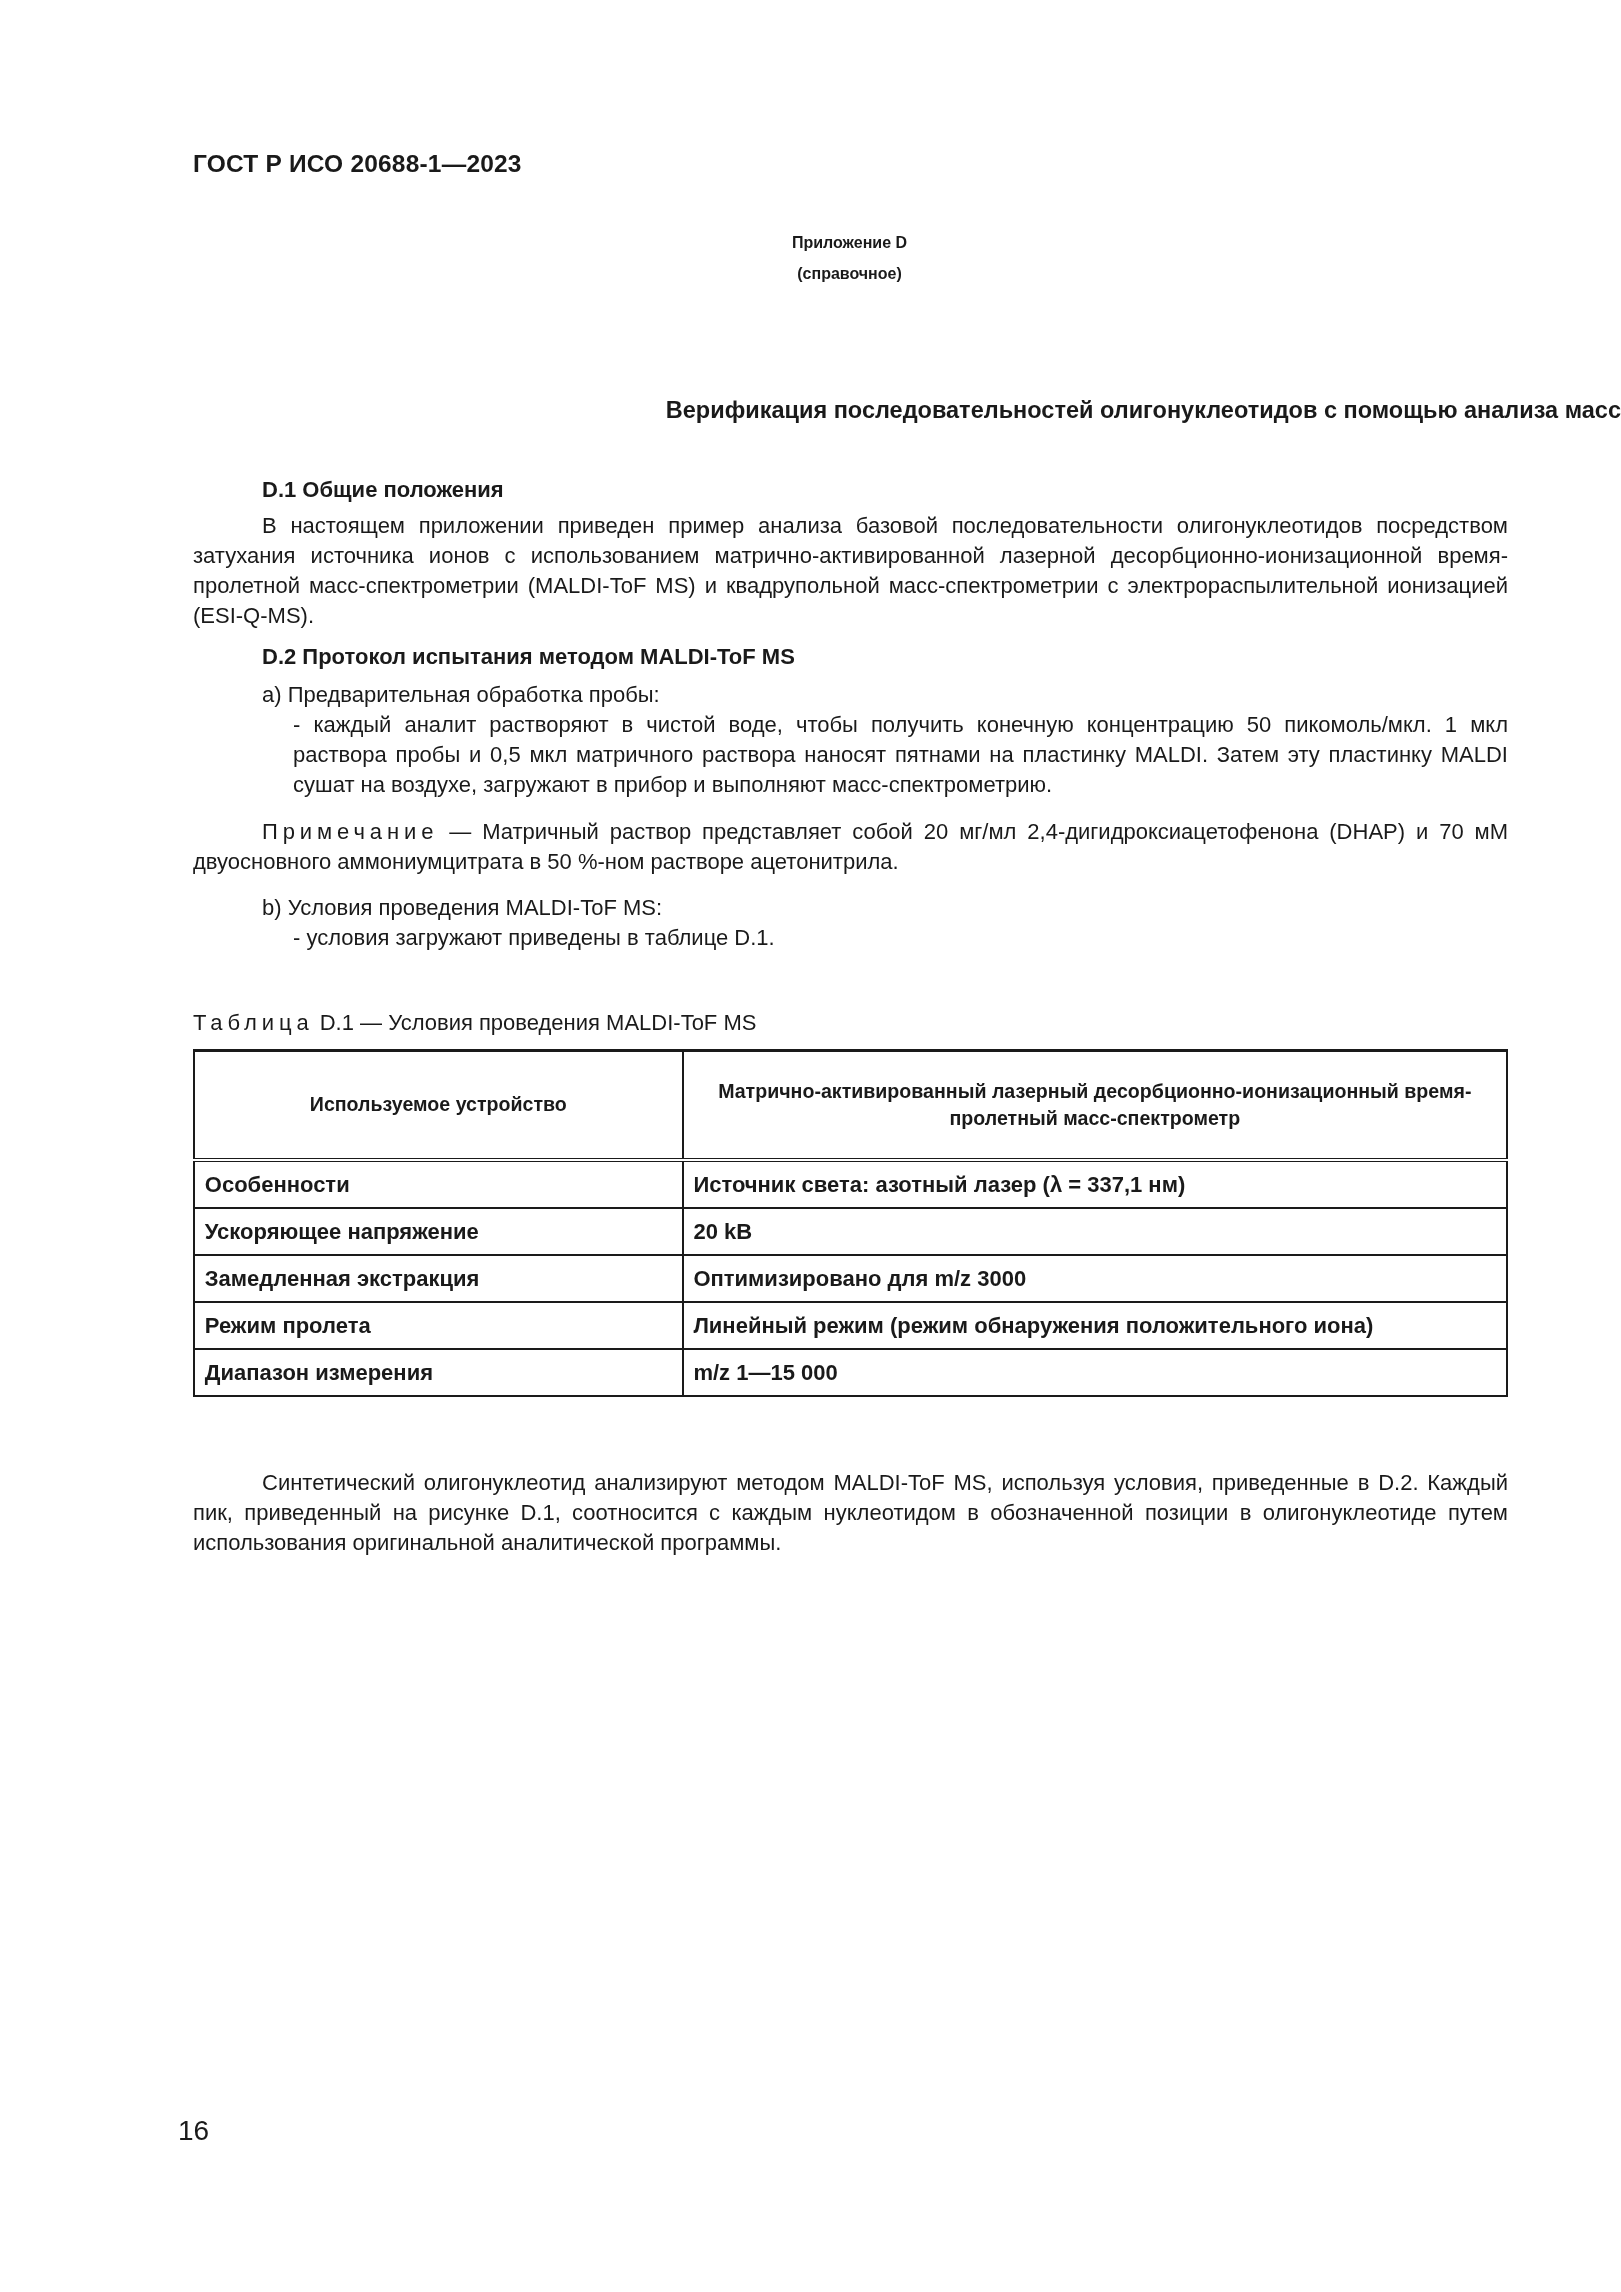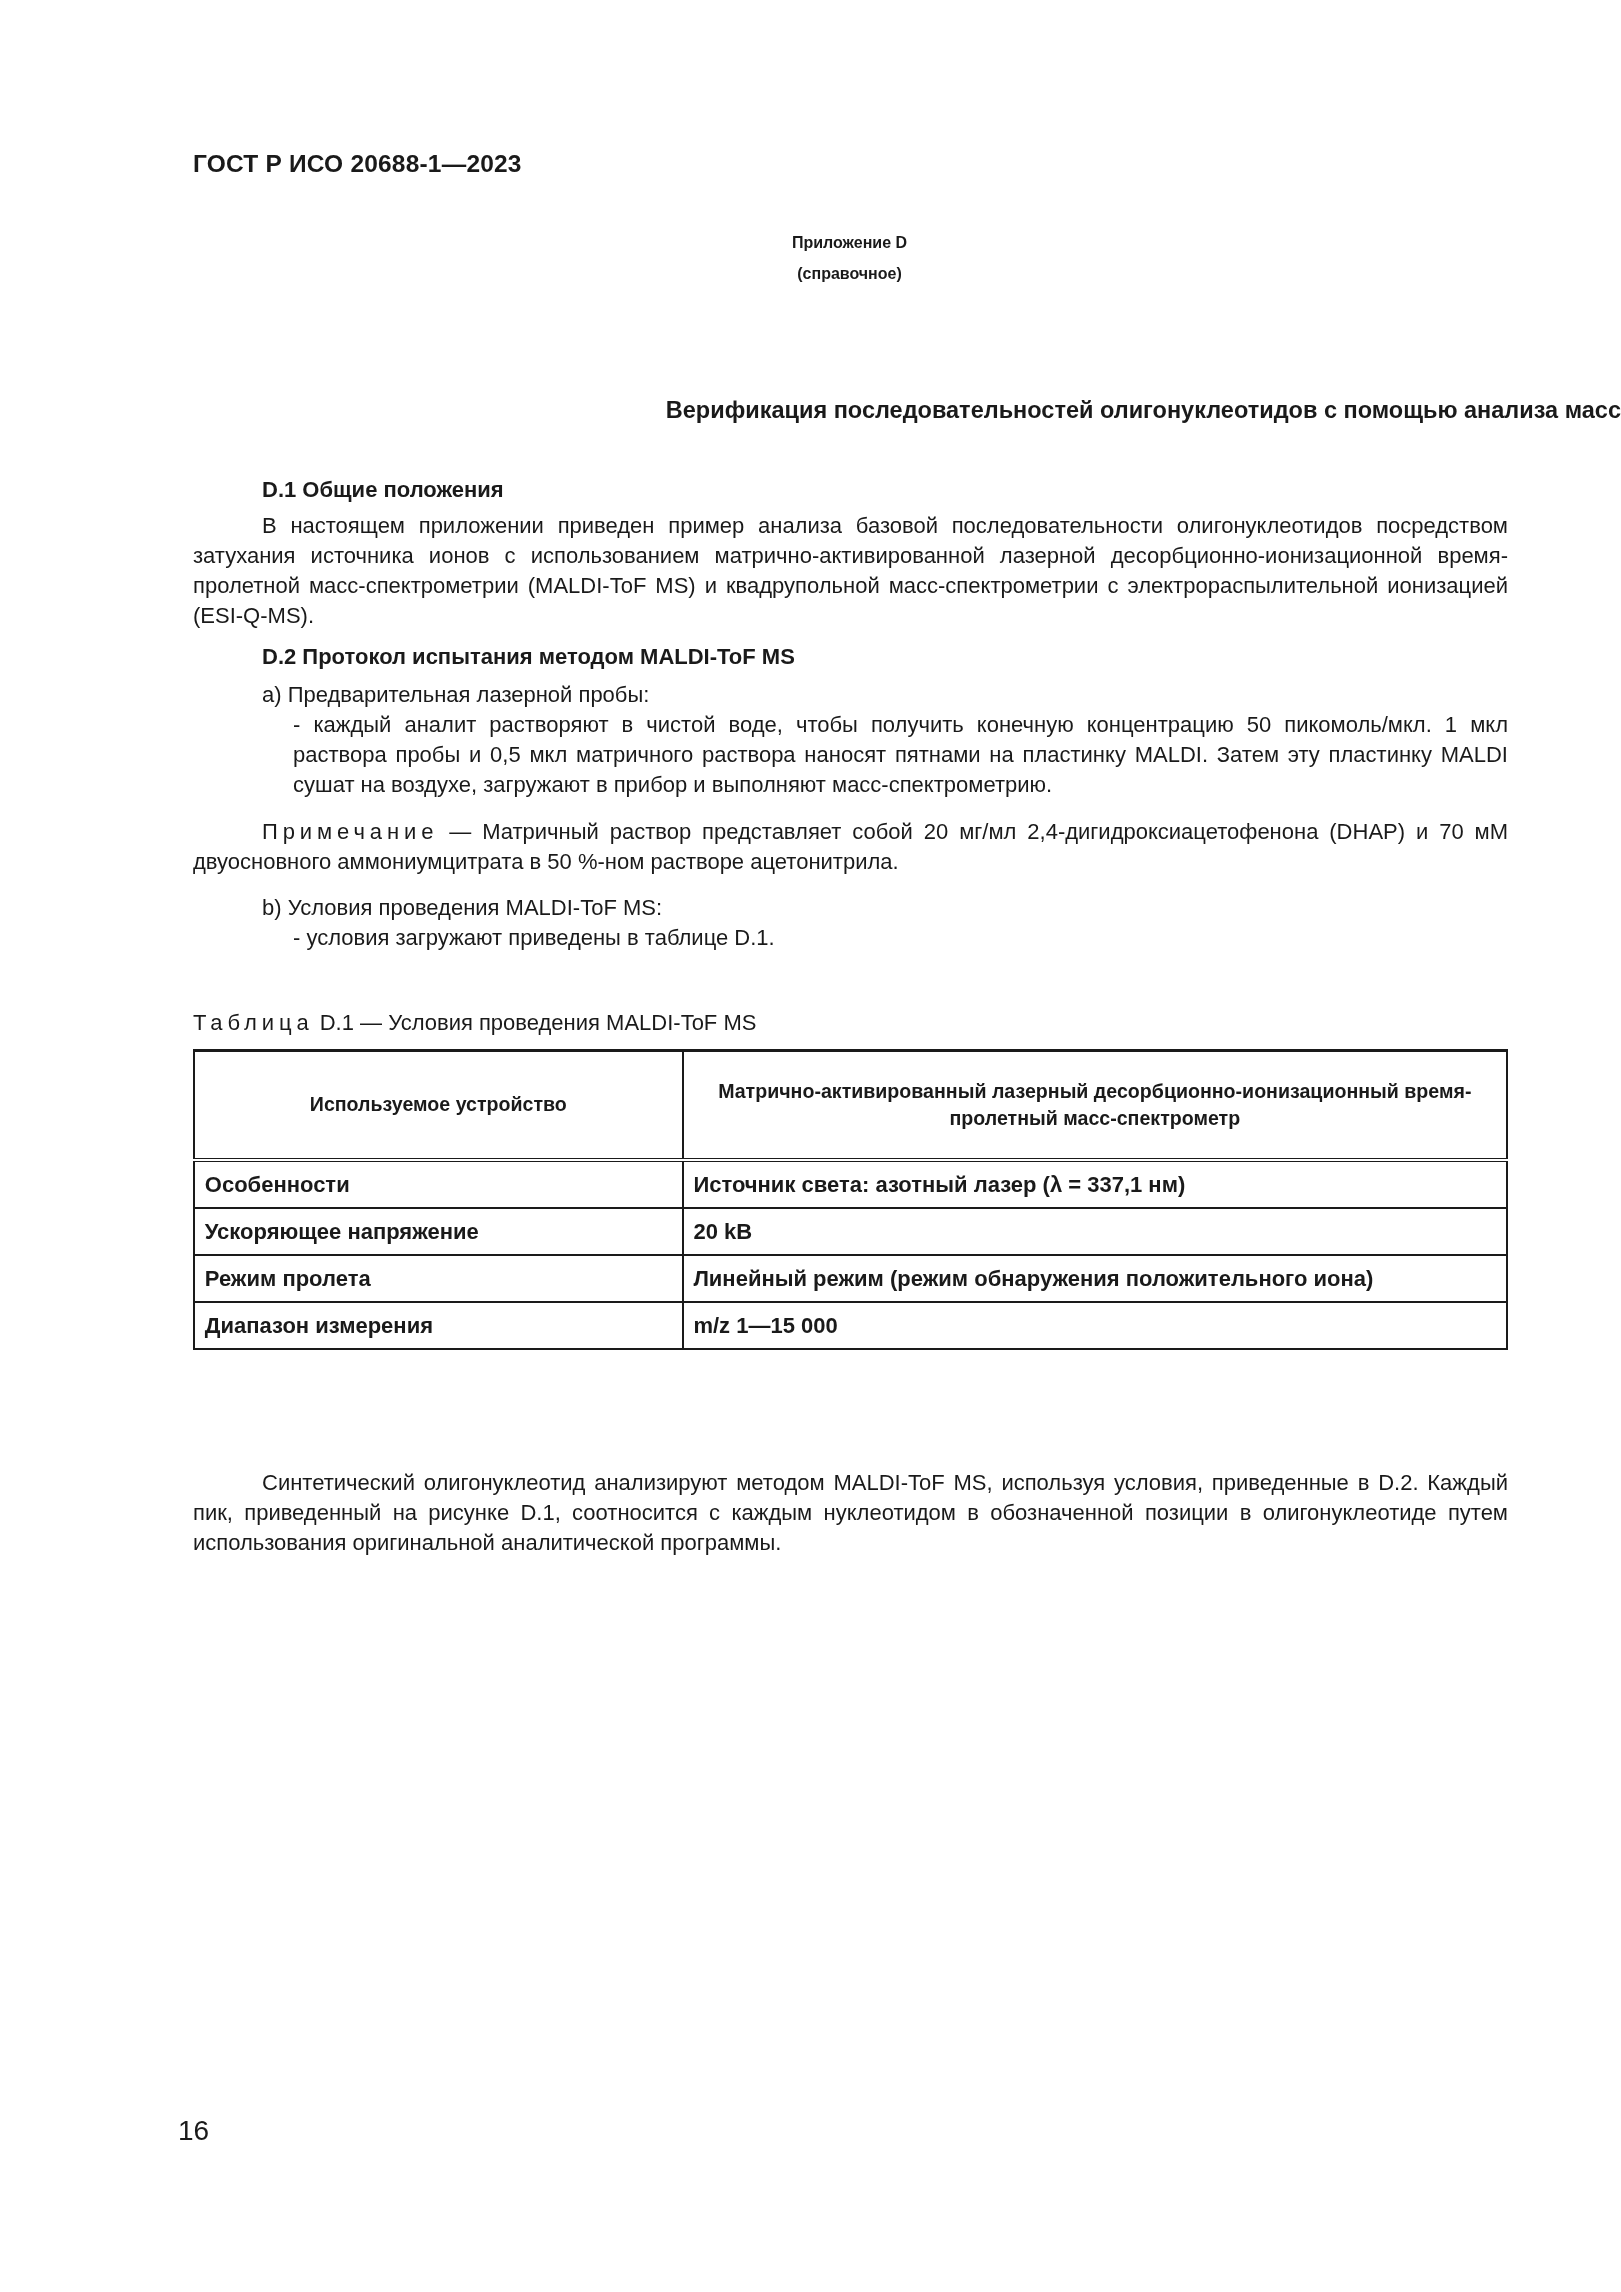--- a/index.html
+++ b/index.html
@@ -60,21 +60,21 @@
 
   <div class="title">Верификация последовательностей олигонуклеотидов с помощью анализа масс</div>
 
   <div class="text-block" style="top: 475px;">
     <div class="h2" style="margin-bottom: 5.9px;">D.1  Общие положения</div>
     <div class="para">В настоящем приложении приведен пример анализа базовой последовательности олигонуклеотидов посредством затухания источника ионов с использованием матрично-активированной лазерной десорбционно-ионизационной время-пролетной масс-спектрометрии (MALDI-ToF MS) и квадрупольной масс-спектрометрии с электрораспылительной ионизацией (ESI-Q-MS).</div>
   </div>
 
   <div class="text-block" style="top: 642px;">
     <div class="h2" style="margin-bottom: 7.8px;">D.2  Протокол испытания методом MALDI-ToF MS</div>
-    <div class="item-a">а)  Предварительная лазерной пробы:</div>
+    <div class="item-a">а)  Предварительная обработка пробы:</div>
     <div class="sub-item">- каждый аналит растворяют в чистой воде, чтобы получить конечную концентрацию 50 пикомоль/мкл. 1 мкл раствора пробы и 0,5 мкл матричного раствора наносят пятнами на пластинку MALDI. Затем эту пластинку MALDI сушат на воздухе, загружают в прибор и выполняют масс-спектрометрию.</div>
     <div class="para" style="margin-top: 17.6px;"><span class="spaced">Примечание</span><span> — Матричный раствор представляет собой 20 мг/мл 2,4-дигидроксиацетофенона (DHAP) и 70 мМ двуосновного аммониумцитрата в 50 %-ном растворе ацетонитрила.</span></div>
     <div class="item-a" style="margin-top: 15.7px;">b)  Условия проведения MALDI-ToF MS:</div>
     <div class="sub-item">-  условия загружают приведены в таблице D.1.</div>
   </div>
 
   <div class="table-caption"><span class="spaced">Таблица</span><span> D.1 — Условия проведения MALDI-ToF MS</span></div>
 
   <table class="conditions">
     <tbody>
@@ -84,20 +84,24 @@
     </tr>
     <tr class="row">
       <td class="c1">Особенности</td>
       <td>Источник света: азотный лазер (λ = 337,1 нм)</td>
     </tr>
     <tr class="row">
       <td class="c1">Ускоряющее напряжение</td>
       <td>20 kB</td>
     </tr>
     <tr class="row">
+      <td class="c1">Замедленная экстракция</td>
+      <td>Оптимизировано для m/z 3000</td>
+    </tr>
+    <tr class="row">
       <td class="c1">Режим пролета</td>
       <td>Линейный режим (режим обнаружения положительного иона)</td>
     </tr>
     <tr class="row last">
       <td class="c1">Диапазон измерения</td>
       <td>m/z 1—15 000</td>
     </tr>
   </tbody>
     </table>
 

